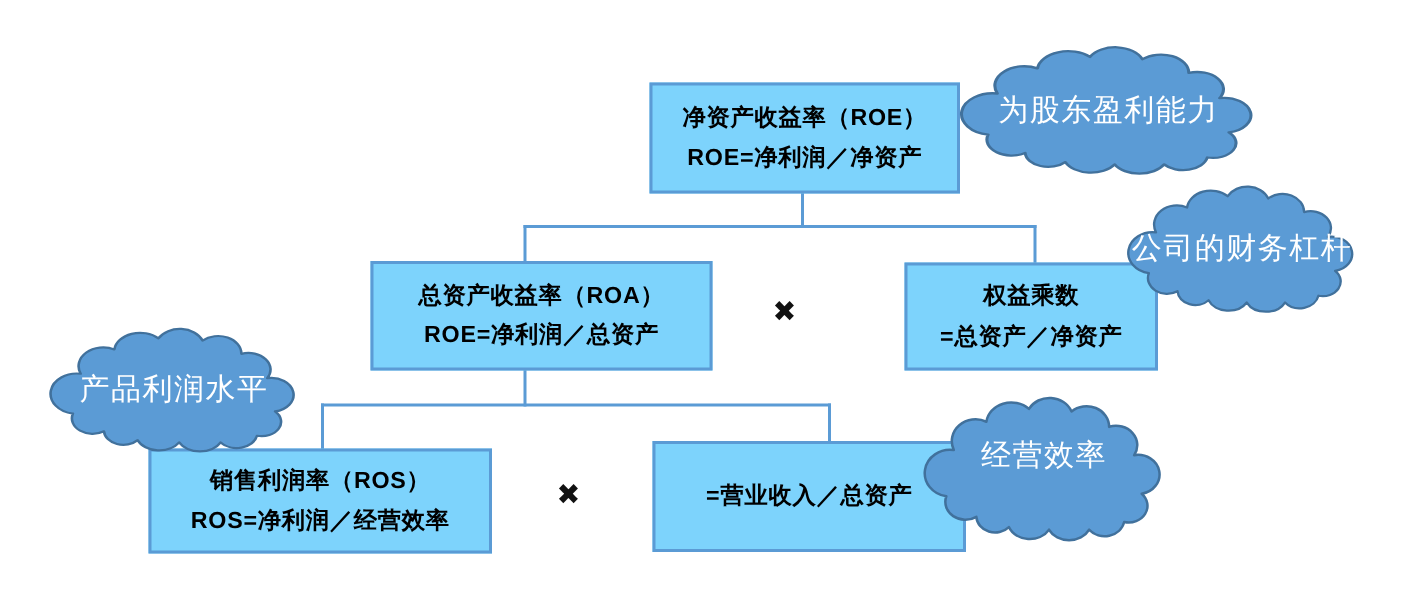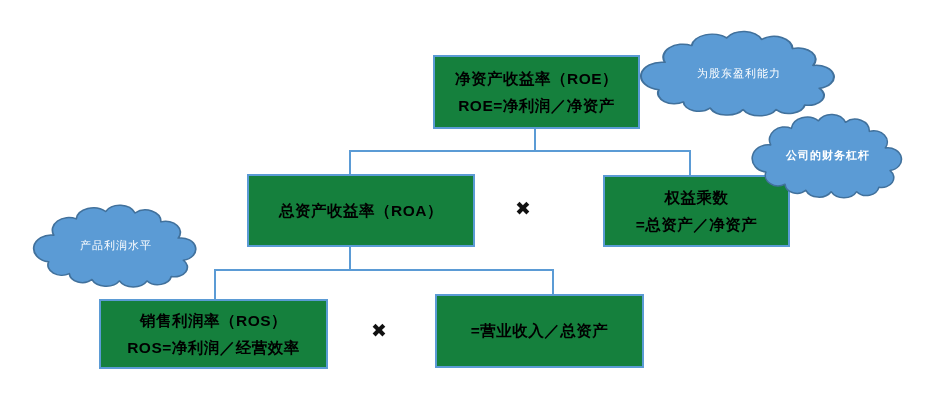--- a/index.html
+++ b/index.html
@@ -16,21 +16,21 @@
     overflow: hidden;
   }
   .connector {
     position: absolute;
     background: #5b9bd5;
   }
   .node-box {
     position: absolute;
     box-sizing: border-box;
     border: 2px solid #5b9bd5;
-    background: #15803d;
+    background: #7dd3fc;
     display: flex;
     flex-direction: column;
     align-items: center;
     justify-content: center;
     gap: 9px;
     z-index: 2;
     text-align: center;
   }
   .node-title, .node-formula {
     font-weight: bold;
@@ -69,34 +69,34 @@
     stroke-width: 2;
     stroke-linejoin: round;
   }
   .cloud-label {
     position: absolute;
     inset: 0;
     display: flex;
     align-items: center;
     justify-content: center;
     color: #ffffff;
-    font-size: 11px;
+    font-size: 20px;
     letter-spacing: 1px;
     white-space: nowrap;
   }
   
   .box-roe       { left: 433px; top:  55px; width: 207px; height: 74px; }
   .box-roa       { left: 247px; top: 174px; width: 228px; height: 73px; }
-  .box-equity    { left: 603px; top: 175px; width: 187px; height: 72px; }
+  .box-equity    { left: 603px; top: 175px; width: 169px; height: 72px; }
   .box-ros       { left:  99px; top: 299px; width: 229px; height: 70px; }
   .box-turnover  { left: 435px; top: 294px; width: 209px; height: 74px; }
   
   .cloud-roe      { left: 633px; top:  25px; width: 212px; height: 96px; }
-  .cloud-equity   { left: 746px; top: 108px; width: 164px; height: 95px; font-weight: bold; }
-  .cloud-ros      { left:  27px; top: 199px; width: 178px; height: 93px; }
+  .cloud-equity   { left: 746px; top: 118px; width: 164px; height: 95px; }
+  .cloud-ros      { left:  27px; top: 213px; width: 178px; height: 93px; }
   .cloud-turnover { left: 610px; top: 258px; width: 172px; height: 108px; }
   .cloud-turnover .cloud-label { align-items: flex-start; padding-top: 32px; }
   
   .multiply-1 { left: 503px; top: 188px; }
   .multiply-2 { left: 359px; top: 310px; }
 </style>
 </head>
 <body>
 
 <div class="canvas">
@@ -111,20 +111,21 @@
   <div class="connector" style="left:214px; top:269px; width:2px; height:31px;"></div>
   <div class="connector" style="left:552px; top:269px; width:2px; height:26px;"></div>
 
   <div class="node-box box-roe">
     <span class="node-title">净资产收益率（ROE）</span>
     <span class="node-formula">ROE=净利润／净资产</span>
   </div>
 
   <div class="node-box box-roa">
     <span class="node-title">总资产收益率（ROA）</span>
+    <span class="node-formula">ROE=净利润／总资产</span>
   </div>
 
   <div class="node-box box-equity">
     <span class="node-title">权益乘数</span>
     <span class="node-formula">=总资产／净资产</span>
   </div>
 
   <div class="node-box box-ros">
     <span class="node-title">销售利润率（ROS）</span>
     <span class="node-formula">ROS=净利润／经营效率</span>
@@ -151,14 +152,20 @@
     <span class="cloud-label">公司的财务杠杆</span>
   </div>
 
   <div class="cloud cloud-ros">
     <svg viewBox="0 0 206 126" preserveAspectRatio="none">
       <path class="cloud-path" d="M25,85 a20,18 0 0 1 6,-36 a19,17 0 0 1 26,-22 a20,17 0 0 1 34,-10 a19,17 0 0 1 34,2 a18,16 0 0 1 30,12 a17,15 0 0 1 20,22 a17,15 0 0 1 6,30 a15,13 0 0 1 -14,22 a16,14 0 0 1 -28,6 a18,15 0 0 1 -32,0 a18,15 0 0 1 -32,-2 a15,13 0 0 1 -26,-8 a16,14 0 0 1 -24,-16 z"></path>
     </svg>
     <span class="cloud-label">产品利润水平</span>
   </div>
 
+  <div class="cloud cloud-turnover">
+    <svg viewBox="0 0 206 126" preserveAspectRatio="none">
+      <path class="cloud-path" d="M25,85 a20,18 0 0 1 6,-36 a19,17 0 0 1 26,-22 a20,17 0 0 1 34,-10 a19,17 0 0 1 34,2 a18,16 0 0 1 30,12 a17,15 0 0 1 20,22 a17,15 0 0 1 6,30 a15,13 0 0 1 -14,22 a16,14 0 0 1 -28,6 a18,15 0 0 1 -32,0 a18,15 0 0 1 -32,-2 a15,13 0 0 1 -26,-8 a16,14 0 0 1 -24,-16 z"></path>
+    </svg>
+    <span class="cloud-label">经营效率</span>
+  </div>
 
 </div>
 
 </body></html>

